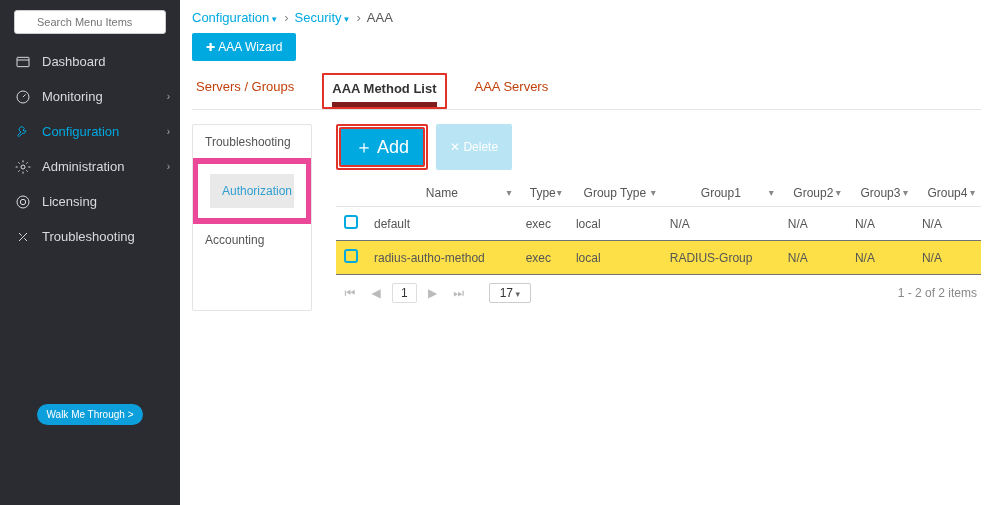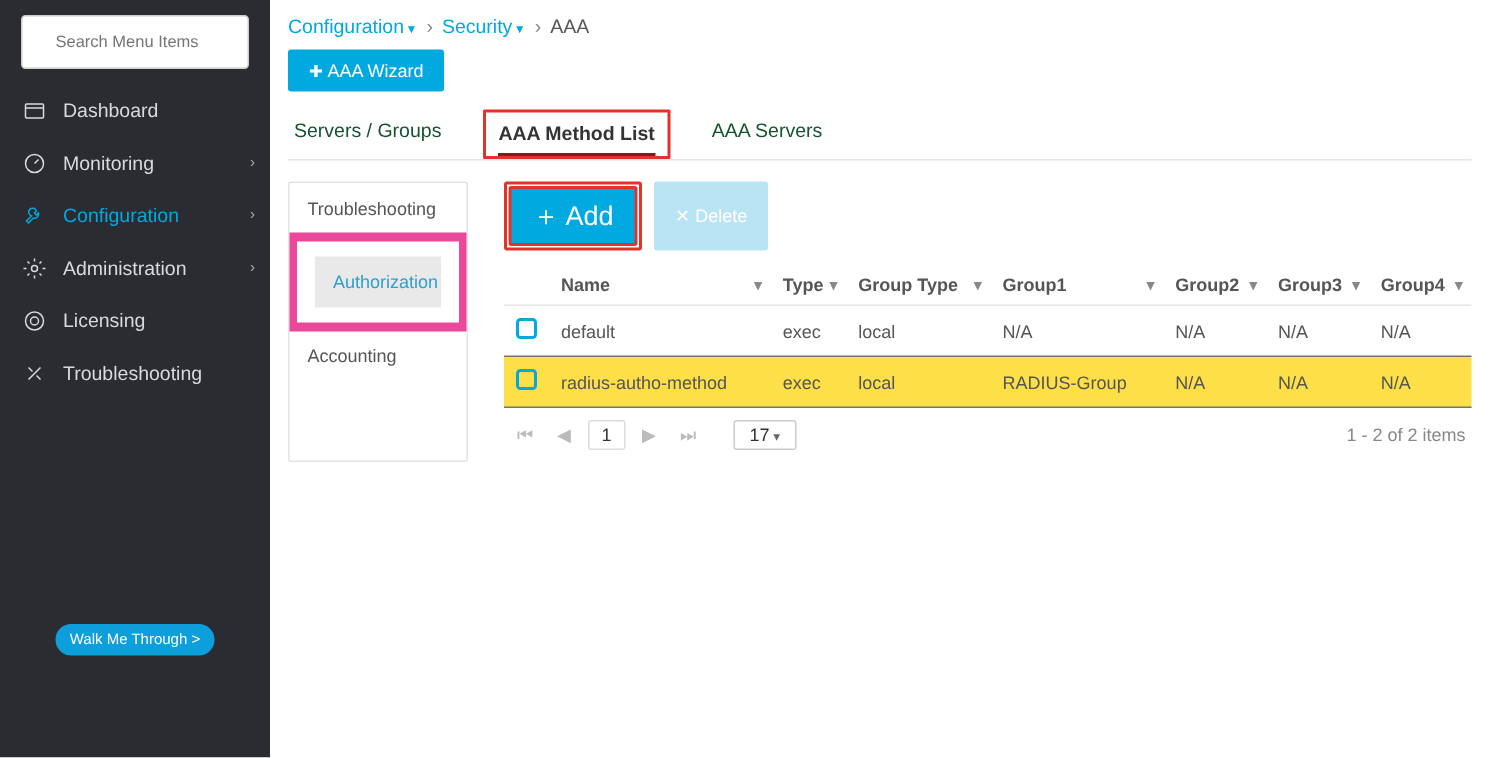--- a/index.html
+++ b/index.html
@@ -1,57 +1,57 @@
 <!DOCTYPE html>
 <html><head>
 <meta charset="utf-8">
 <style>
 * { margin:0; padding:0; box-sizing:border-box; font-family:-apple-system,"Segoe UI",Arial,sans-serif; }
 body { width:999px; height:505px; display:flex; background:#fff; overflow:hidden; }
 
 .sidebar { width:180px; background:#2b2c31; color:#d9dadc; display:flex; flex-direction:column; padding-top:10px; }
 .search-wrap { padding:0 14px 10px; }
-.search { width:100%; height:36px; border:1px solid #ccc; border-radius:3px; background:#fff; font-size:11px; padding:0 6px 0 22px; color:#555; position:relative; }
+.search { width:100%; height:24px; border:1px solid #ccc; border-radius:3px; background:#fff; font-size:11px; padding:0 6px 0 22px; color:#555; position:relative; }
 .search-box { position:relative; }
 .search-box .ic { position:absolute; left:6px; top:4px; color:#999; }
 .nav { list-style:none; }
 .nav li { display:flex; align-items:center; height:35px; padding:0 14px; font-size:13px; cursor:pointer; position:relative; }
 .nav li .ic { width:18px; height:18px; margin-right:10px; display:inline-flex; align-items:center; justify-content:center; }
 .nav li.active { color:#00a9e0; }
 .nav li .chev { position:absolute; right:10px; font-size:10px; color:#aaa; }
 .walk-btn { margin:150px auto 0; background:#0d9fdb; color:#fff; font-size:10px; padding:5px 10px; border-radius:11px; border:none; cursor:pointer; }
 
 .main { flex:1; padding:10px 18px 0 12px; overflow:auto; }
 .crumbs { font-size:13px; display:flex; align-items:center; gap:6px; margin-bottom:8px; }
 .crumbs .lnk { color:#00a9e0; cursor:pointer; }
 .crumbs .sep { color:#888; }
 .crumbs .cur { color:#555; }
 .crumbs .caret { font-size:8px; color:#00a9e0; margin-left:1px; }
 .wizard-btn { background:#00a9e0; color:#fff; border:none; padding:7px 14px; font-size:12px; border-radius:2px; cursor:pointer; margin-bottom:12px; }
 .wizard-btn::before { content:"✚ "; font-size:11px; }
 
 .tabs { display:flex; gap:28px; border-bottom:1px solid #e4e4e4; margin-bottom:14px; padding-left:4px; }
-.tab { font-size:13px; color:#14532d; padding:6px 0; cursor:pointer; position:relative; }
-.tab.active { color:#333; font-weight:600; border-bottom:2px solid #7f1d1d; }
+.tab { font-size:13px; color:#c2410c; padding:6px 0; cursor:pointer; position:relative; }
+.tab.active { color:#333; font-weight:600; border-bottom:5px solid #7f1d1d; }
 .hl-red { border:2px solid #e2332b; border-radius:1px; }
 #tab-ml-wrap { padding:0 8px; }
 
 .content-row { display:flex; }
 .subnav { width:120px; border:1px solid #e4e4e4; border-radius:2px; overflow:hidden; }
 .subnav div { padding:10px 12px; font-size:12px; color:#555; cursor:pointer; }
 .subnav div.sel { background:#e9e9e9; color:#2f9fd0; }
 #sub-auth-wrap { border:6px solid #ec4899; margin:-1px; }
 
 .panel { flex:1; margin-left:24px; }
 .btnrow { display:flex; gap:8px; margin-bottom:10px; }
 .add-btn { background:#00a9e0; color:#fff; border:none; padding:6px 14px; font-size:18px; border-radius:2px; cursor:pointer; }
 #add-wrap { border:2px solid #e2332b; padding:1px; border-radius:2px; }
 .del-btn { background:#b8e4f4; color:#fff; border:none; padding:6px 14px; font-size:12px; border-radius:2px; }
 table { width:100%; border-collapse:collapse; font-size:12px; }
-th { text-align:left; font-weight:700; color:#555; padding:6px 8px; border-bottom:1px solid #e4e4e4; position:relative; }
+th { text-align:center; font-weight:400; color:#555; padding:6px 8px; border-bottom:1px solid #e4e4e4; position:relative; }
 th .flt { position:absolute; right:6px; top:7px; color:#888; font-size:10px; cursor:pointer; }
 td { padding:8px; color:#555; border-bottom:1px solid #737373; }
 tr.striped { background:#fde047; }
 .chk { width:14px; height:14px; border:2px solid #00a9e0; border-radius:3px; display:inline-block; }
 .pager { display:flex; align-items:center; gap:6px; padding:8px 4px; font-size:12px; color:#888; }
 .pager .pg-btn { width:20px; height:20px; display:inline-flex; align-items:center; justify-content:center; color:#bbb; cursor:pointer; }
 .pager .pgnum { border:1px solid #ddd; padding:2px 8px; border-radius:2px; color:#333; }
 .pager .perpage { border:1px solid #ccc; padding:2px 10px; border-radius:2px; margin-left:14px; color:#333; }
 .pager .perpage::after { content:" ▾"; font-size:9px; color:#666; }
 .pager .status { margin-left:auto; color:#888; }

